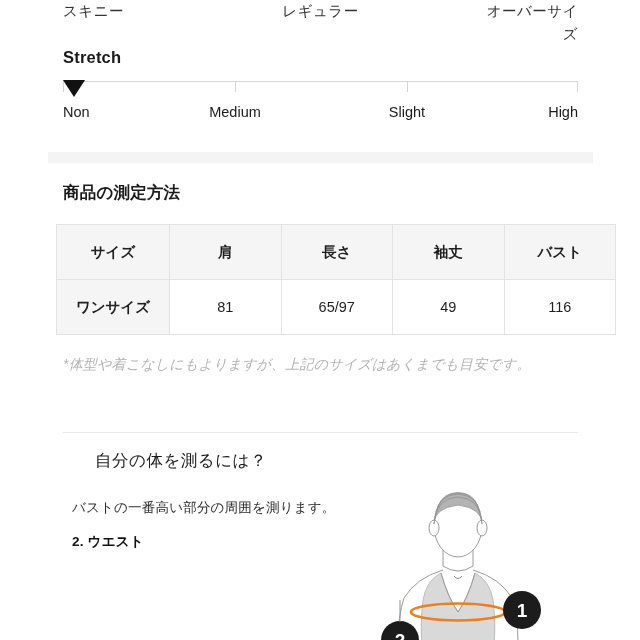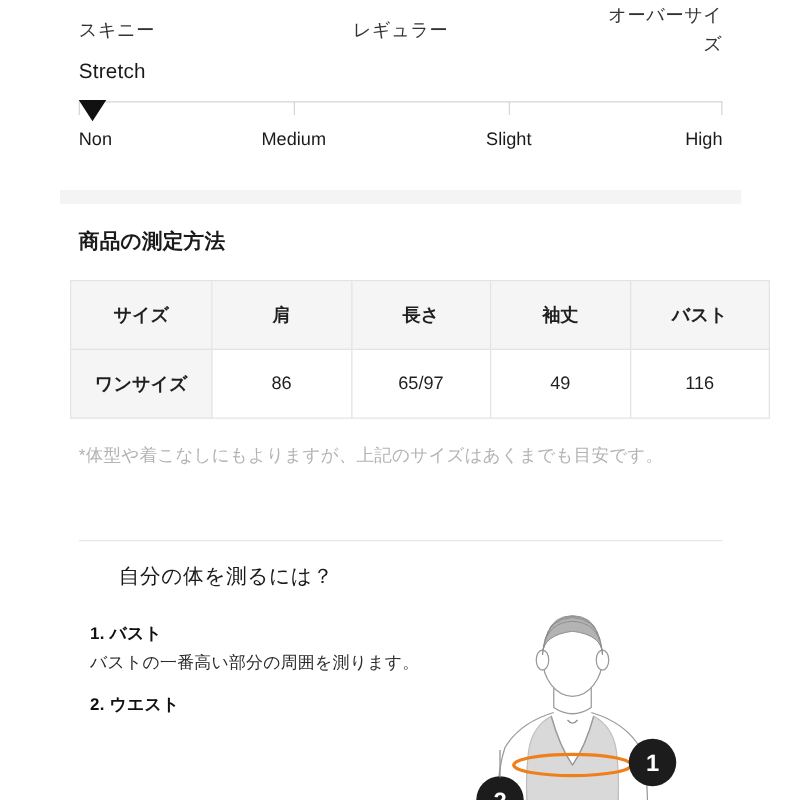--- a/index.html
+++ b/index.html
@@ -18,40 +18,40 @@
 
   
   .fit-labels {
     position: absolute;
     left: 63px;
     top: 0px;
     width: 515px;
     height: 50px;
     display: flex;
     justify-content: space-between;
-    align-items: center;
+    align-items: flex-start;
   }
   .fit-label {
     font-size: 14.5px;
     line-height: 23px;
     color: #333333;
     letter-spacing: 0.5px;
     width: 92px;
   }
   .fit-label.l-start { text-align: left; }
   .fit-label.l-mid   { text-align: center; }
   .fit-label.l-end   { text-align: right; }
 
   
   .stretch-title {
     position: absolute;
     left: 63px;
     top: 48px;
     font-size: 16.5px;
-    font-weight: normal;
+    font-weight: bold;
     color: #1a1a1a;
     letter-spacing: 0.2px;
   }
 
   .stretch-scale {
     position: absolute;
     left: 63px;
     top: 72px;
     width: 515px;
     height: 58px;
@@ -151,20 +151,21 @@
 
   .table-note {
     position: absolute;
     left: 63px;
     top: 351px;
     width: 516px;
     font-size: 14px;
     line-height: 26px;
     color: #b3b3b3;
     letter-spacing: 0.2px;
+    font-style: italic;
   }
 
   
   .thin-divider {
     position: absolute;
     left: 63px;
     top: 432px;
     width: 515px;
     height: 1px;
     background: #e8e8e8;
@@ -249,37 +250,36 @@
       <th>サイズ</th>
       <th>肩</th>
       <th>長さ</th>
       <th>袖丈</th>
       <th>バスト</th>
     </tr>
   </thead>
   <tbody>
     <tr>
       <td>ワンサイズ</td>
-      <td>86</td>
+      <td>81</td>
       <td>65/97</td>
       <td>49</td>
       <td>116</td>
     </tr>
   </tbody>
 </table>
 
 <div class="table-note">*体型や着こなしにもよりますが、上記のサイズはあくまでも目安です。</div>
 
 <div class="thin-divider"></div>
 
 <div class="howto-heading">自分の体を測るには？</div>
 
 <div class="howto-list">
   <div class="howto-item">
-    <div class="howto-item-title">1. バスト</div>
     <div class="howto-item-body">バストの一番高い部分の周囲を測ります。</div>
   </div>
   <div class="howto-item">
     <div class="howto-item-title">2. ウエスト</div>
   </div>
 </div>
 
 <div class="figure-wrap">
   <svg width="220" height="170" viewBox="0 0 220 170" xmlns="http://www.w3.org/2000/svg">
 

